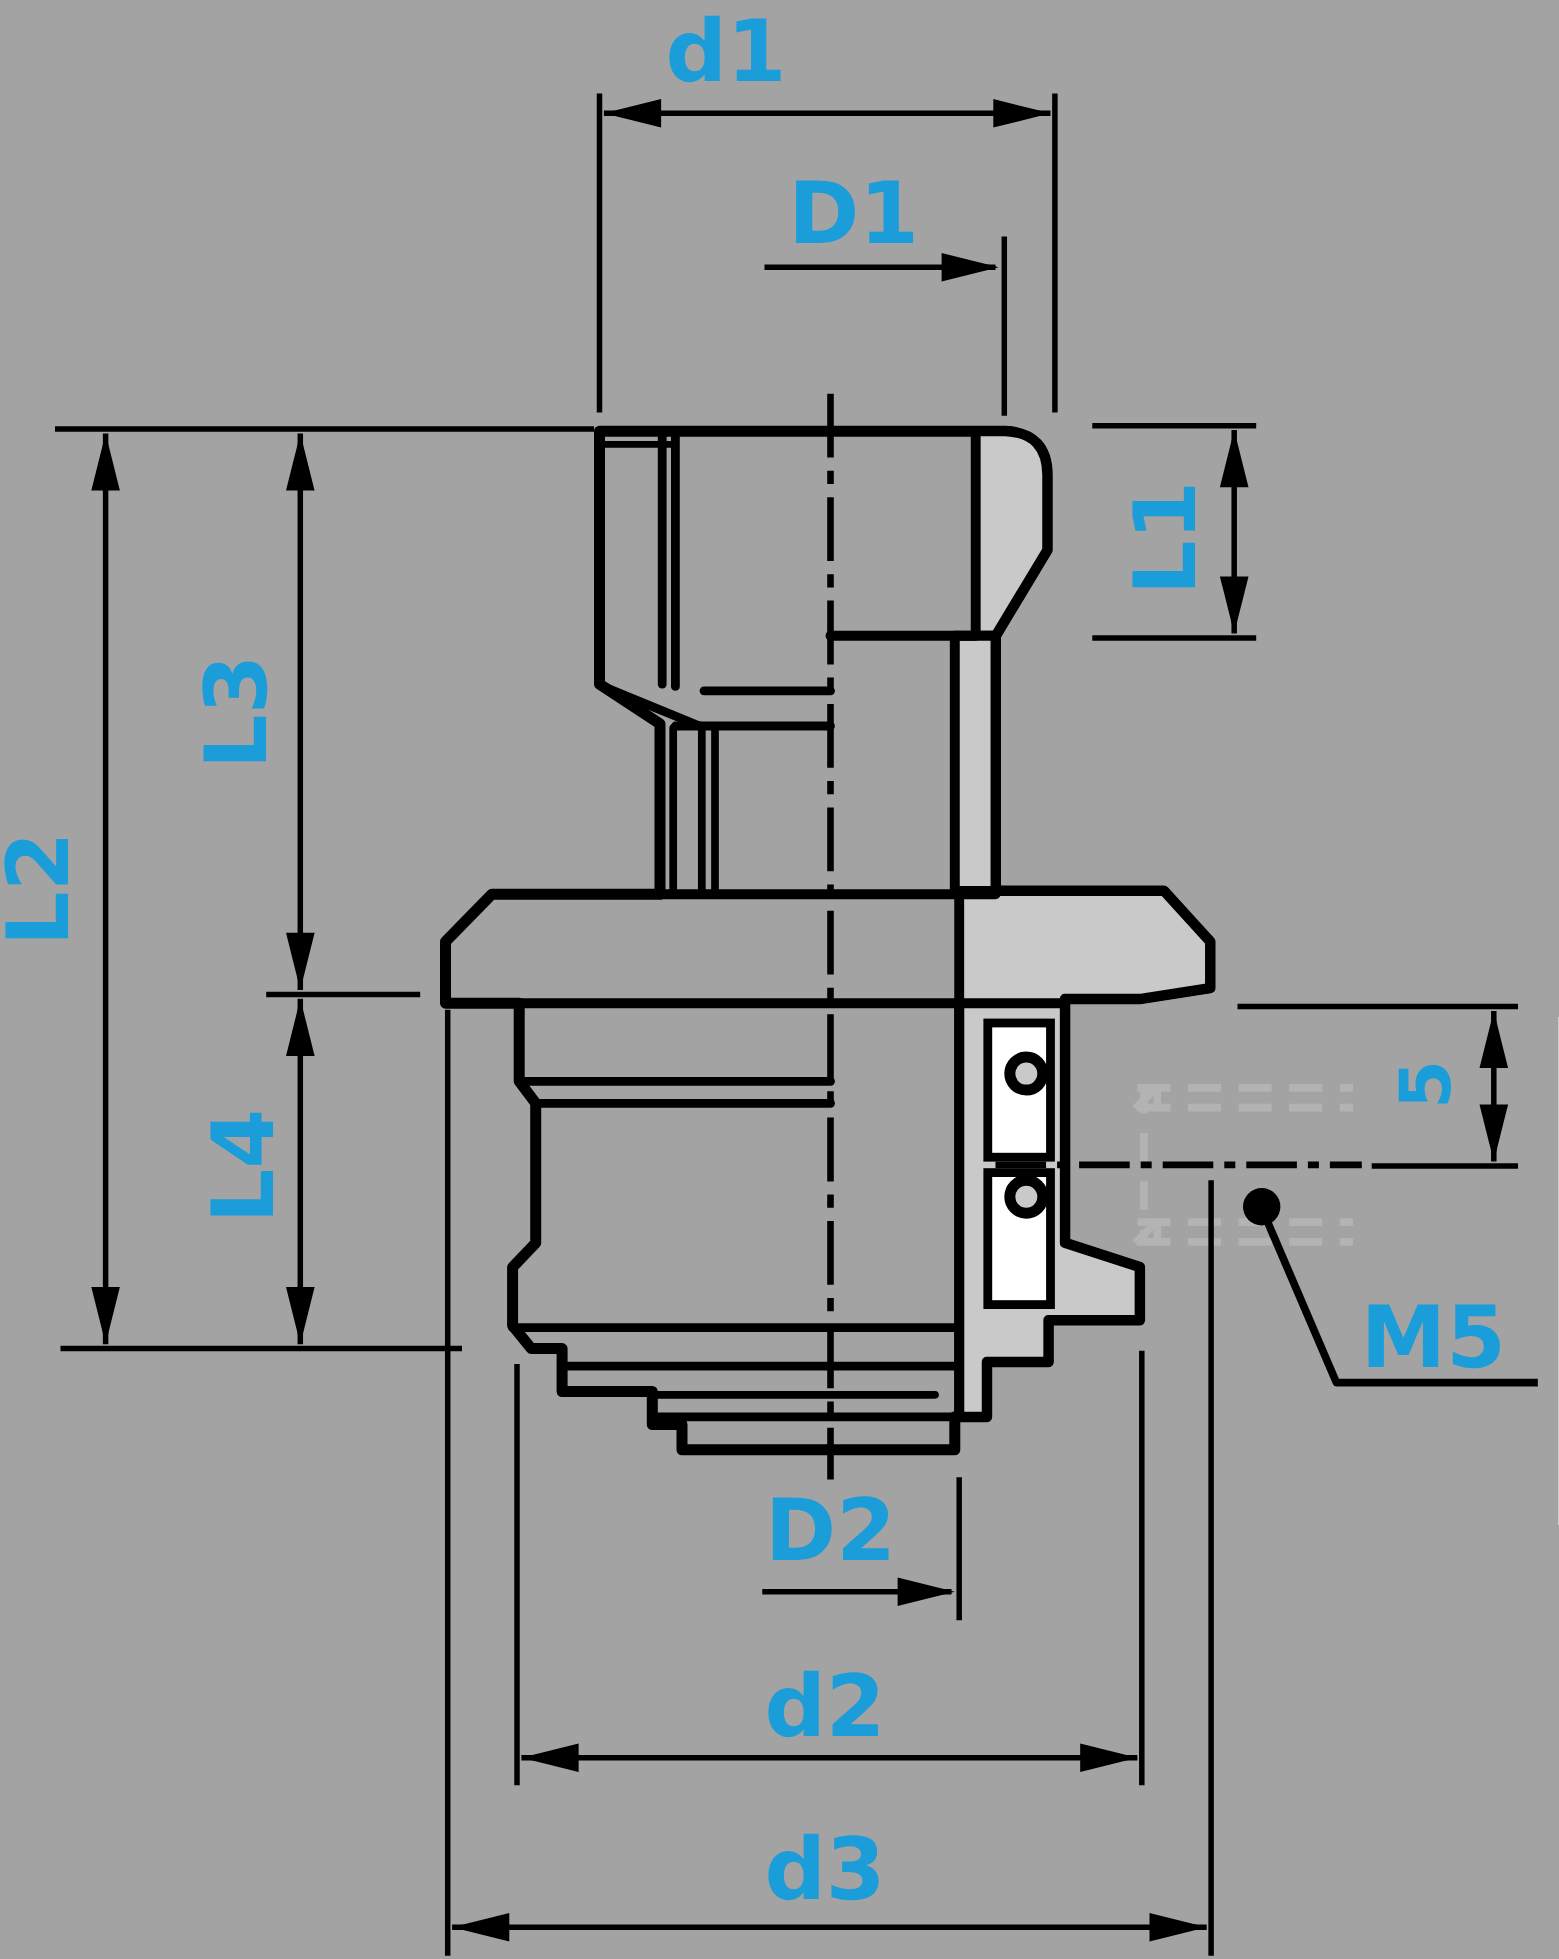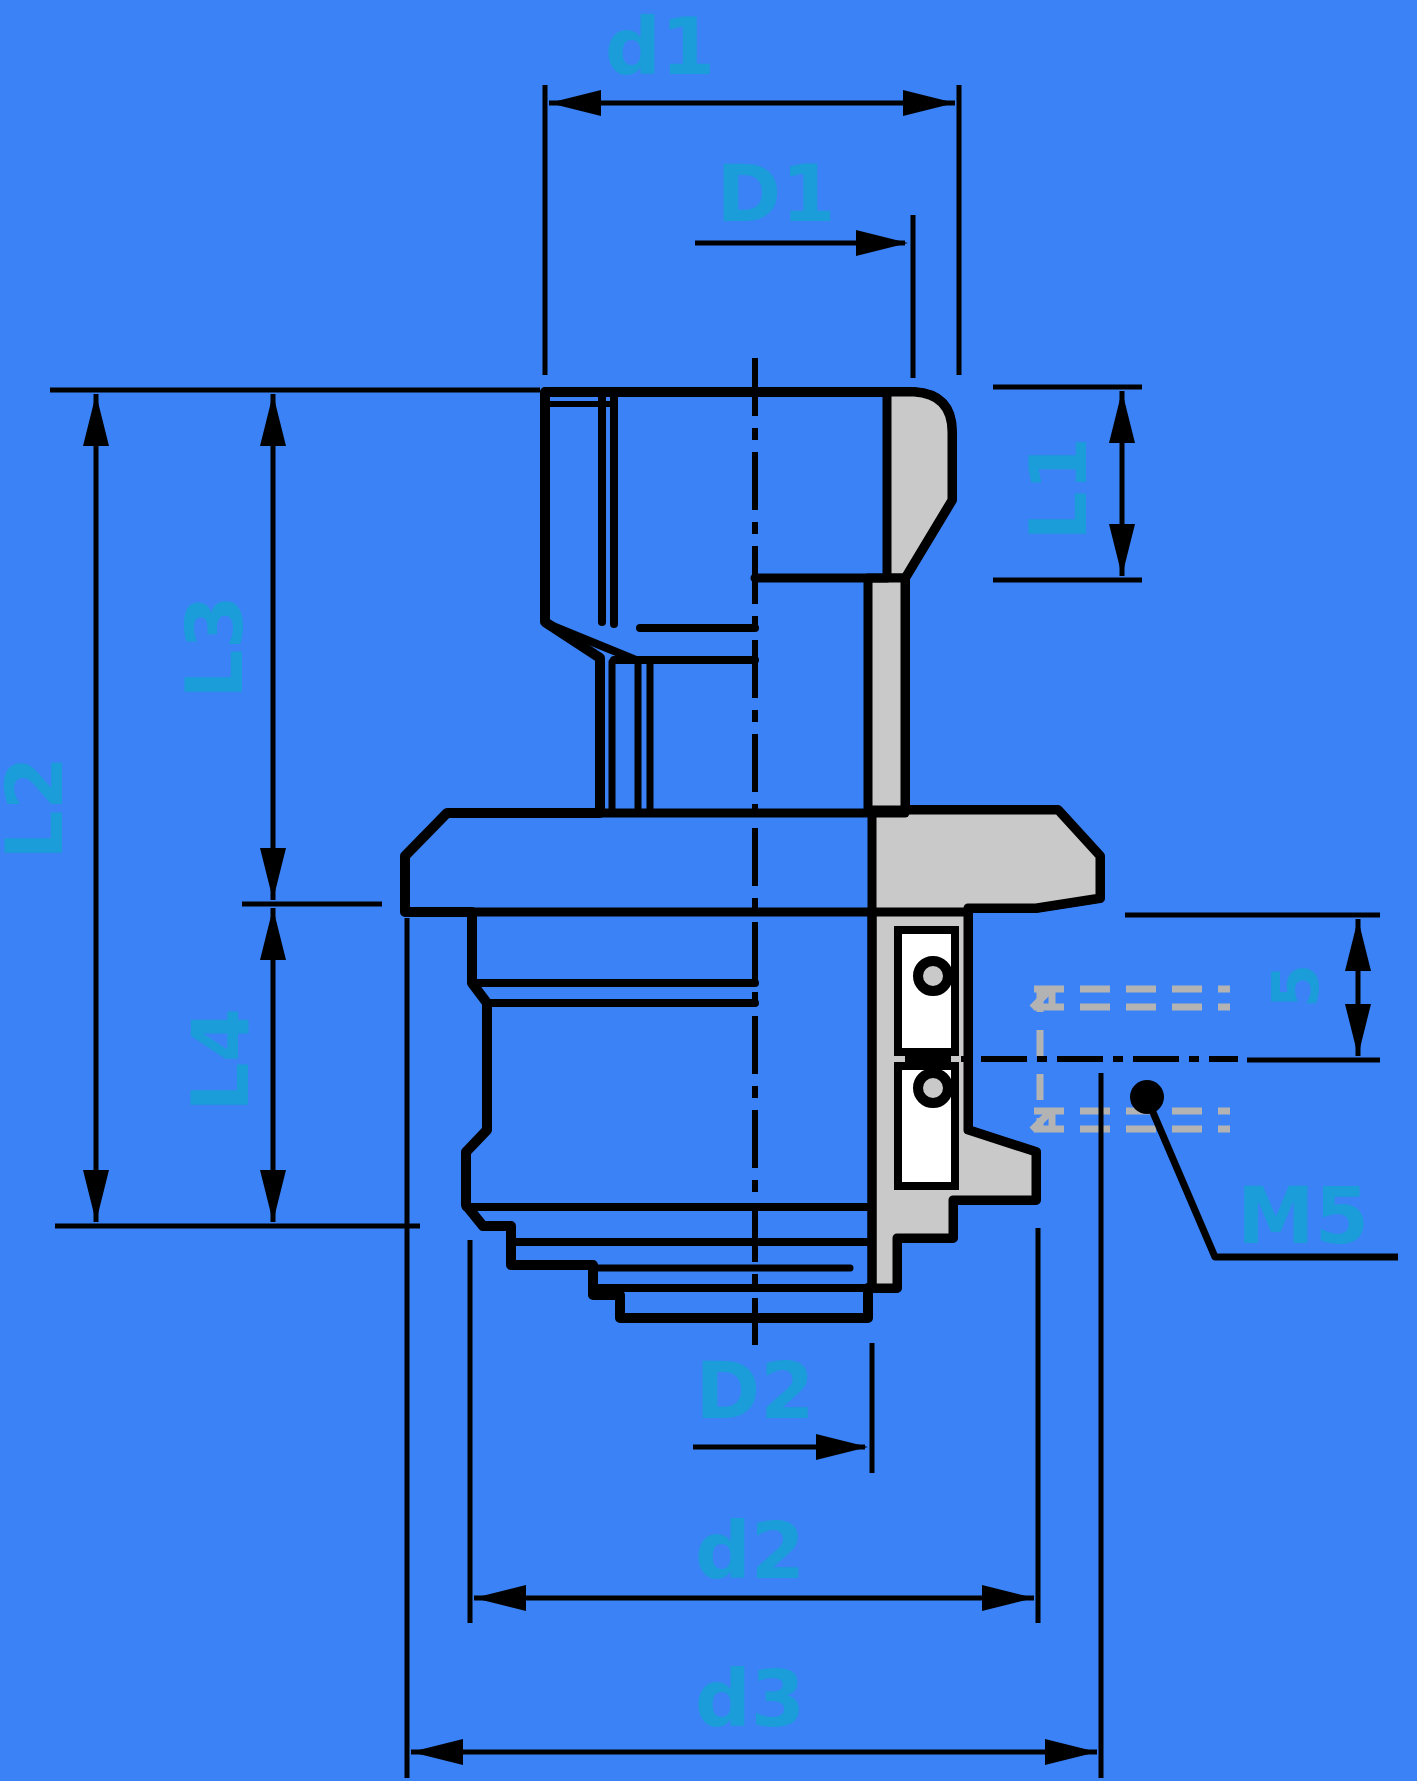--- a/index.html
+++ b/index.html
@@ -8,21 +8,21 @@
     background: #ffffff;
     width: 1417px;
     height: 1781px;
     overflow: hidden;
     font-family: "DejaVu Sans", "Liberation Sans", sans-serif;
   }
   .stage {
     position: relative;
     width: 1417px;
     height: 1781px;
-    background: #3b82f6;
+    background: #a3a3a3;
   }
   svg { display: block; }
   .dim-label {
     font-family: "DejaVu Sans", "Liberation Sans", sans-serif;
     font-weight: bold;
     font-size: 78px;
     fill: #1b9dd9;
   }
   .dim-label.small { font-size: 64px; }
   .outline { stroke: #000; fill: none; }

